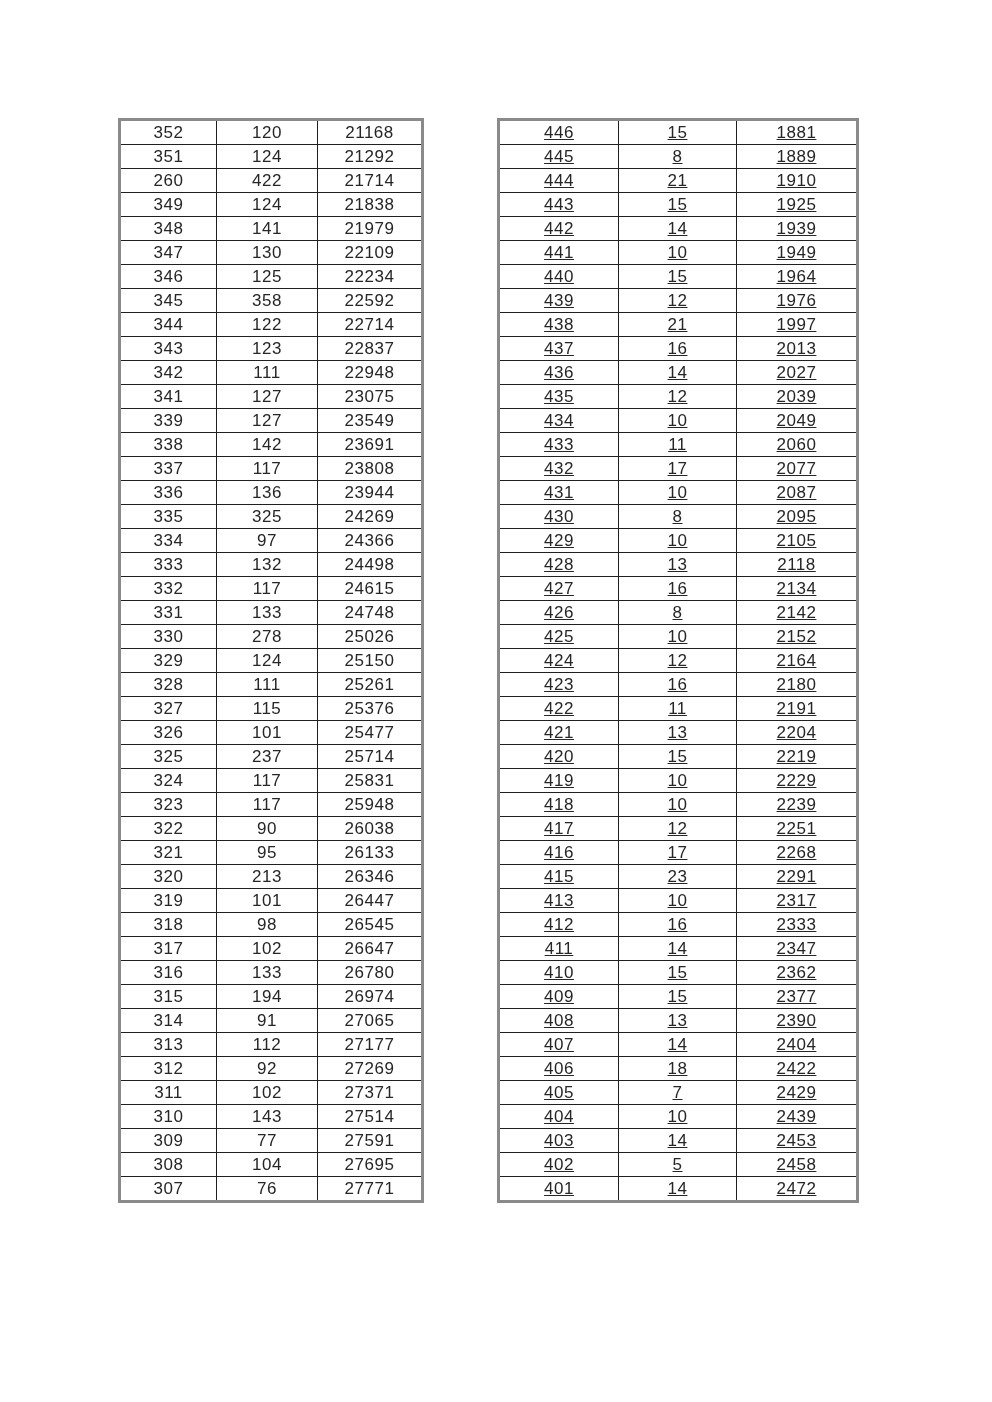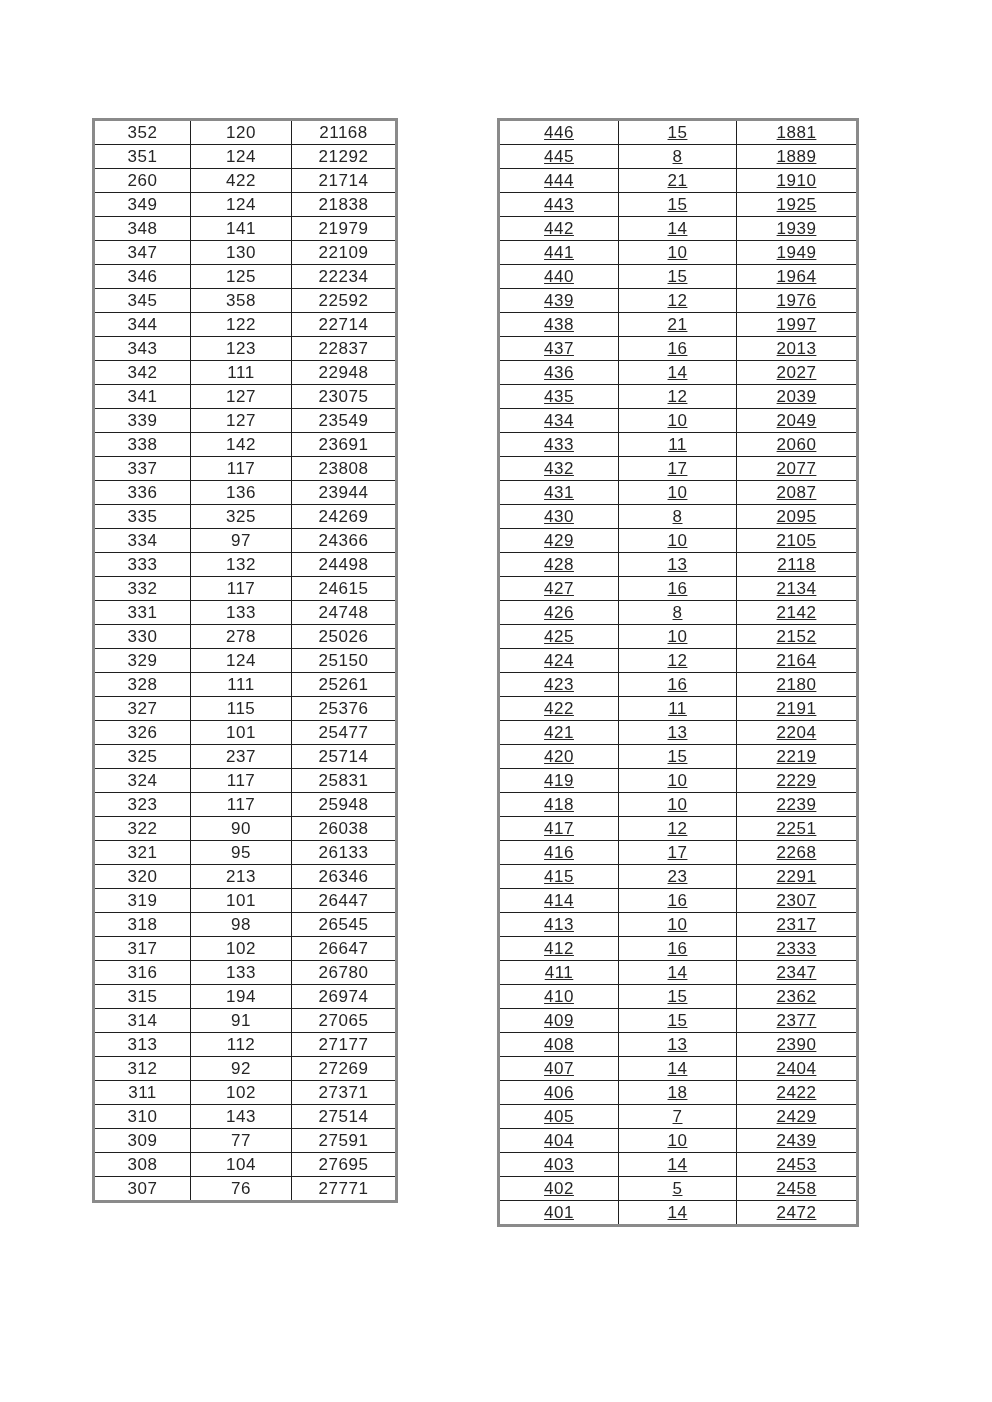--- a/index.html
+++ b/index.html
@@ -19,21 +19,21 @@
     top: 118px;
   }
   .tbl-wrap.left  { left: 92px; }
   .tbl-wrap.right { left: 497px; text-decoration: underline; }
 
   table.score-table {
     border-collapse: collapse;
     table-layout: fixed;
     border: 3px solid var(--outer-border, #8a8a8a);
   }
-  table.score-table.left  { width: 303px; }
+  table.score-table.left  { width: 303px; margin-left: 26px; }
   table.score-table.right { width: 359px; }
 
   table.score-table td {
     border: 1.5px solid var(--inner-border, #1f1f1f);
     height: 23px;
     padding: 0;
     text-align: center;
     vertical-align: middle;
     font-size: 17px;
     letter-spacing: 0.5px;
@@ -443,25 +443,20 @@
           <td>416</td>
           <td>17</td>
           <td>2268</td>
         </tr>
         <tr>
           <td>415</td>
           <td>23</td>
           <td>2291</td>
         </tr>
         <tr>
-          <td>414</td>
-          <td>16</td>
-          <td>2307</td>
-        </tr>
-        <tr>
           <td>413</td>
           <td>10</td>
           <td>2317</td>
         </tr>
         <tr>
           <td>412</td>
           <td>16</td>
           <td>2333</td>
         </tr>
         <tr>

